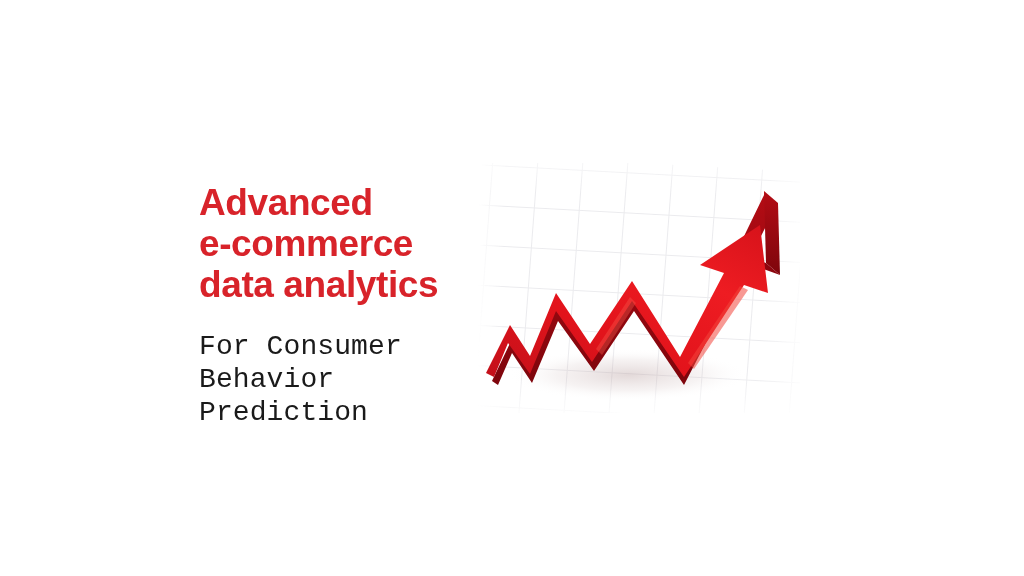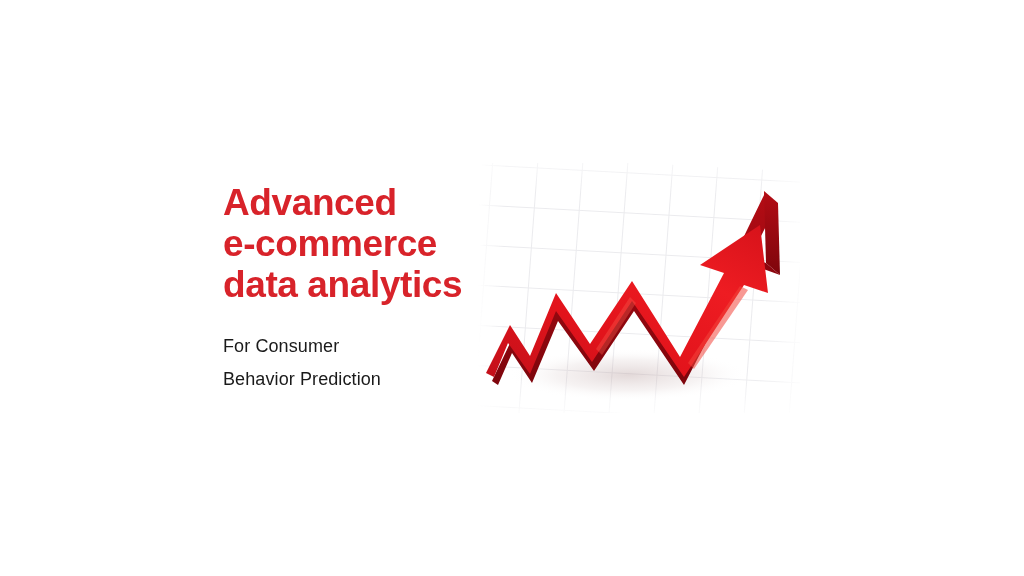--- a/index.html
+++ b/index.html
@@ -22,39 +22,38 @@
     height: 576px;
     background: #ffffff;
   }
 
   
   #text-block {
     position: absolute;
     left: 199px;
     top: 182px;
     width: 300px;
-    margin-left: 24px;
   }
 
   #headline {
     margin: 0;
     font-family: "Liberation Sans", sans-serif;
     font-size: 37px;
     line-height: 41px;
     font-weight: bold;
     letter-spacing: -0.4px;
     color: #D8232A;
     white-space: pre-line;
   }
 
   #subhead {
     margin: 0;
     padding-top: 25px;
-    font-family: Liberation Sans, sans-serif;
-    font-size: 18px;
+    font-family: Liberation Mono, monospace;
+    font-size: 28px;
     line-height: 33px;
     font-weight: normal;
     letter-spacing: 0.1px;
     color: #1a1a1a;
     white-space: pre-line;
   }
 
   
   #graphic {
     position: absolute;

